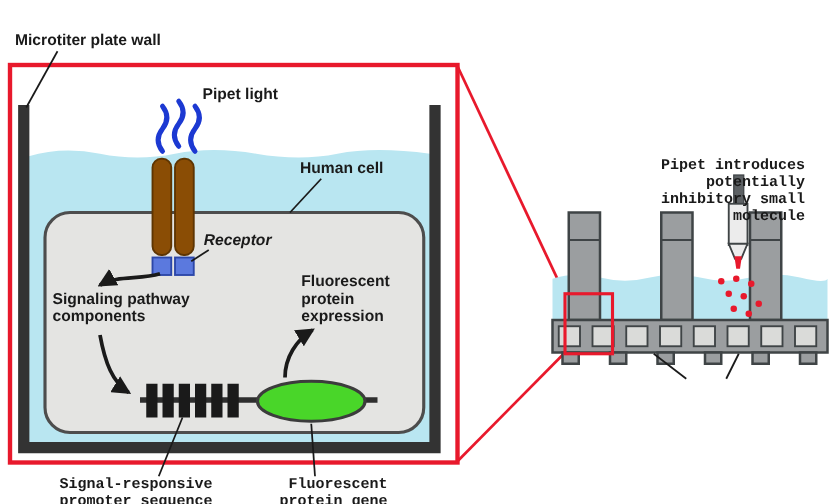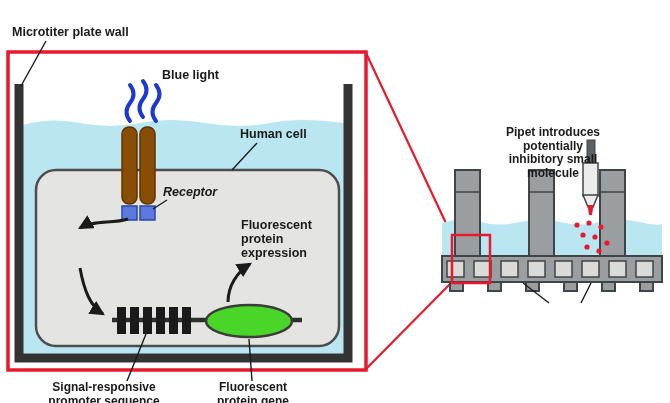--- a/index.html
+++ b/index.html
@@ -2,21 +2,21 @@
 <html style="--red: #e8192c; --water: #b9e6f1; --wall: #333333; --cell-fill: #e4e4e2; --cell-stroke: #4d4d4d; --receptor-brown: #8a4d05; --receptor-blue: #5b79de; --blue-wave: #1c39d2; --green: #49d629; --plate-gray: #9b9ea0; --well-light: #dadbd9; --ink: #1a1a1a;"><head>
 <meta charset="utf-8">
 <style>
   html,body{margin:0;padding:0;background:#ffffff;}
   .stage{position:relative;width:670px;height:403px;background:#fff;overflow:hidden;
          font-family:"Liberation Sans",sans-serif;margin-top:24px;}
   .art{position:absolute;left:0;top:0;}
   .lbl{position:absolute;font-weight:bold;color:var(--ink,#1a1a1a);
        white-space:pre-line;line-height:1.13;font-size:12.5px;}
   .lbl.small{font-size:12px;}
-  .center{text-align:center;}
+  .center{text-align:right;font-family:Liberation Mono, monospace;}
 
   
   .water{fill:var(--water,#b9e6f1);}
   .wall{fill:none;stroke:var(--wall,#333333);stroke-width:9;}
   .redframe{fill:none;stroke:var(--red,#e8192c);stroke-width:3.5;}
   .redframe.thin{stroke-width:2.5;}
   .redline{stroke:var(--red,#e8192c);stroke-width:2.2;}
   .cell{fill:var(--cell-fill,#e4e4e2);stroke:var(--cell-stroke,#4d4d4d);stroke-width:2.5;}
   .squig{fill:none;stroke:var(--blue-wave,#1c39d2);stroke-width:4;stroke-linecap:round;}
   .rbar{fill:var(--receptor-brown,#8a4d05);stroke:#5e3502;stroke-width:1.5;}
@@ -144,26 +144,28 @@
 
       <rect class="redframe thin" x="452" y="211" width="38" height="48"></rect>
 
       <line class="pline" x1="549" y1="279" x2="523" y2="259"></line>
       <line class="pline" x1="581" y1="279" x2="591" y2="259"></line>
     </g>
   </svg>
 
   <div class="lbl" style="left:12px;top:1px;">Microtiter plate wall</div>
 
-  <div class="lbl" style="left:162px;top:44px;">Blue light</div>
+  <div class="lbl" style="left:162px;top:44px;">Pipet light</div>
 
   <div class="lbl" style="left:240px;top:103px;text-align:right;">Human cell</div>
 
   <div class="lbl" style="left:163px;top:161px;font-style:italic;">Receptor</div>
 
+  <div class="lbl" style="left:42px;top:208px;">Signaling pathway
+components</div>
 
   <div class="lbl" style="left:241px;top:194px;">Fluorescent
 protein
 expression</div>
 
   <div class="lbl small center" style="left:38px;top:357px;width:132px;">Signal-responsive
 promoter sequence</div>
 
   <div class="lbl small center" style="left:196px;top:357px;width:114px;">Fluorescent
 protein gene</div>

